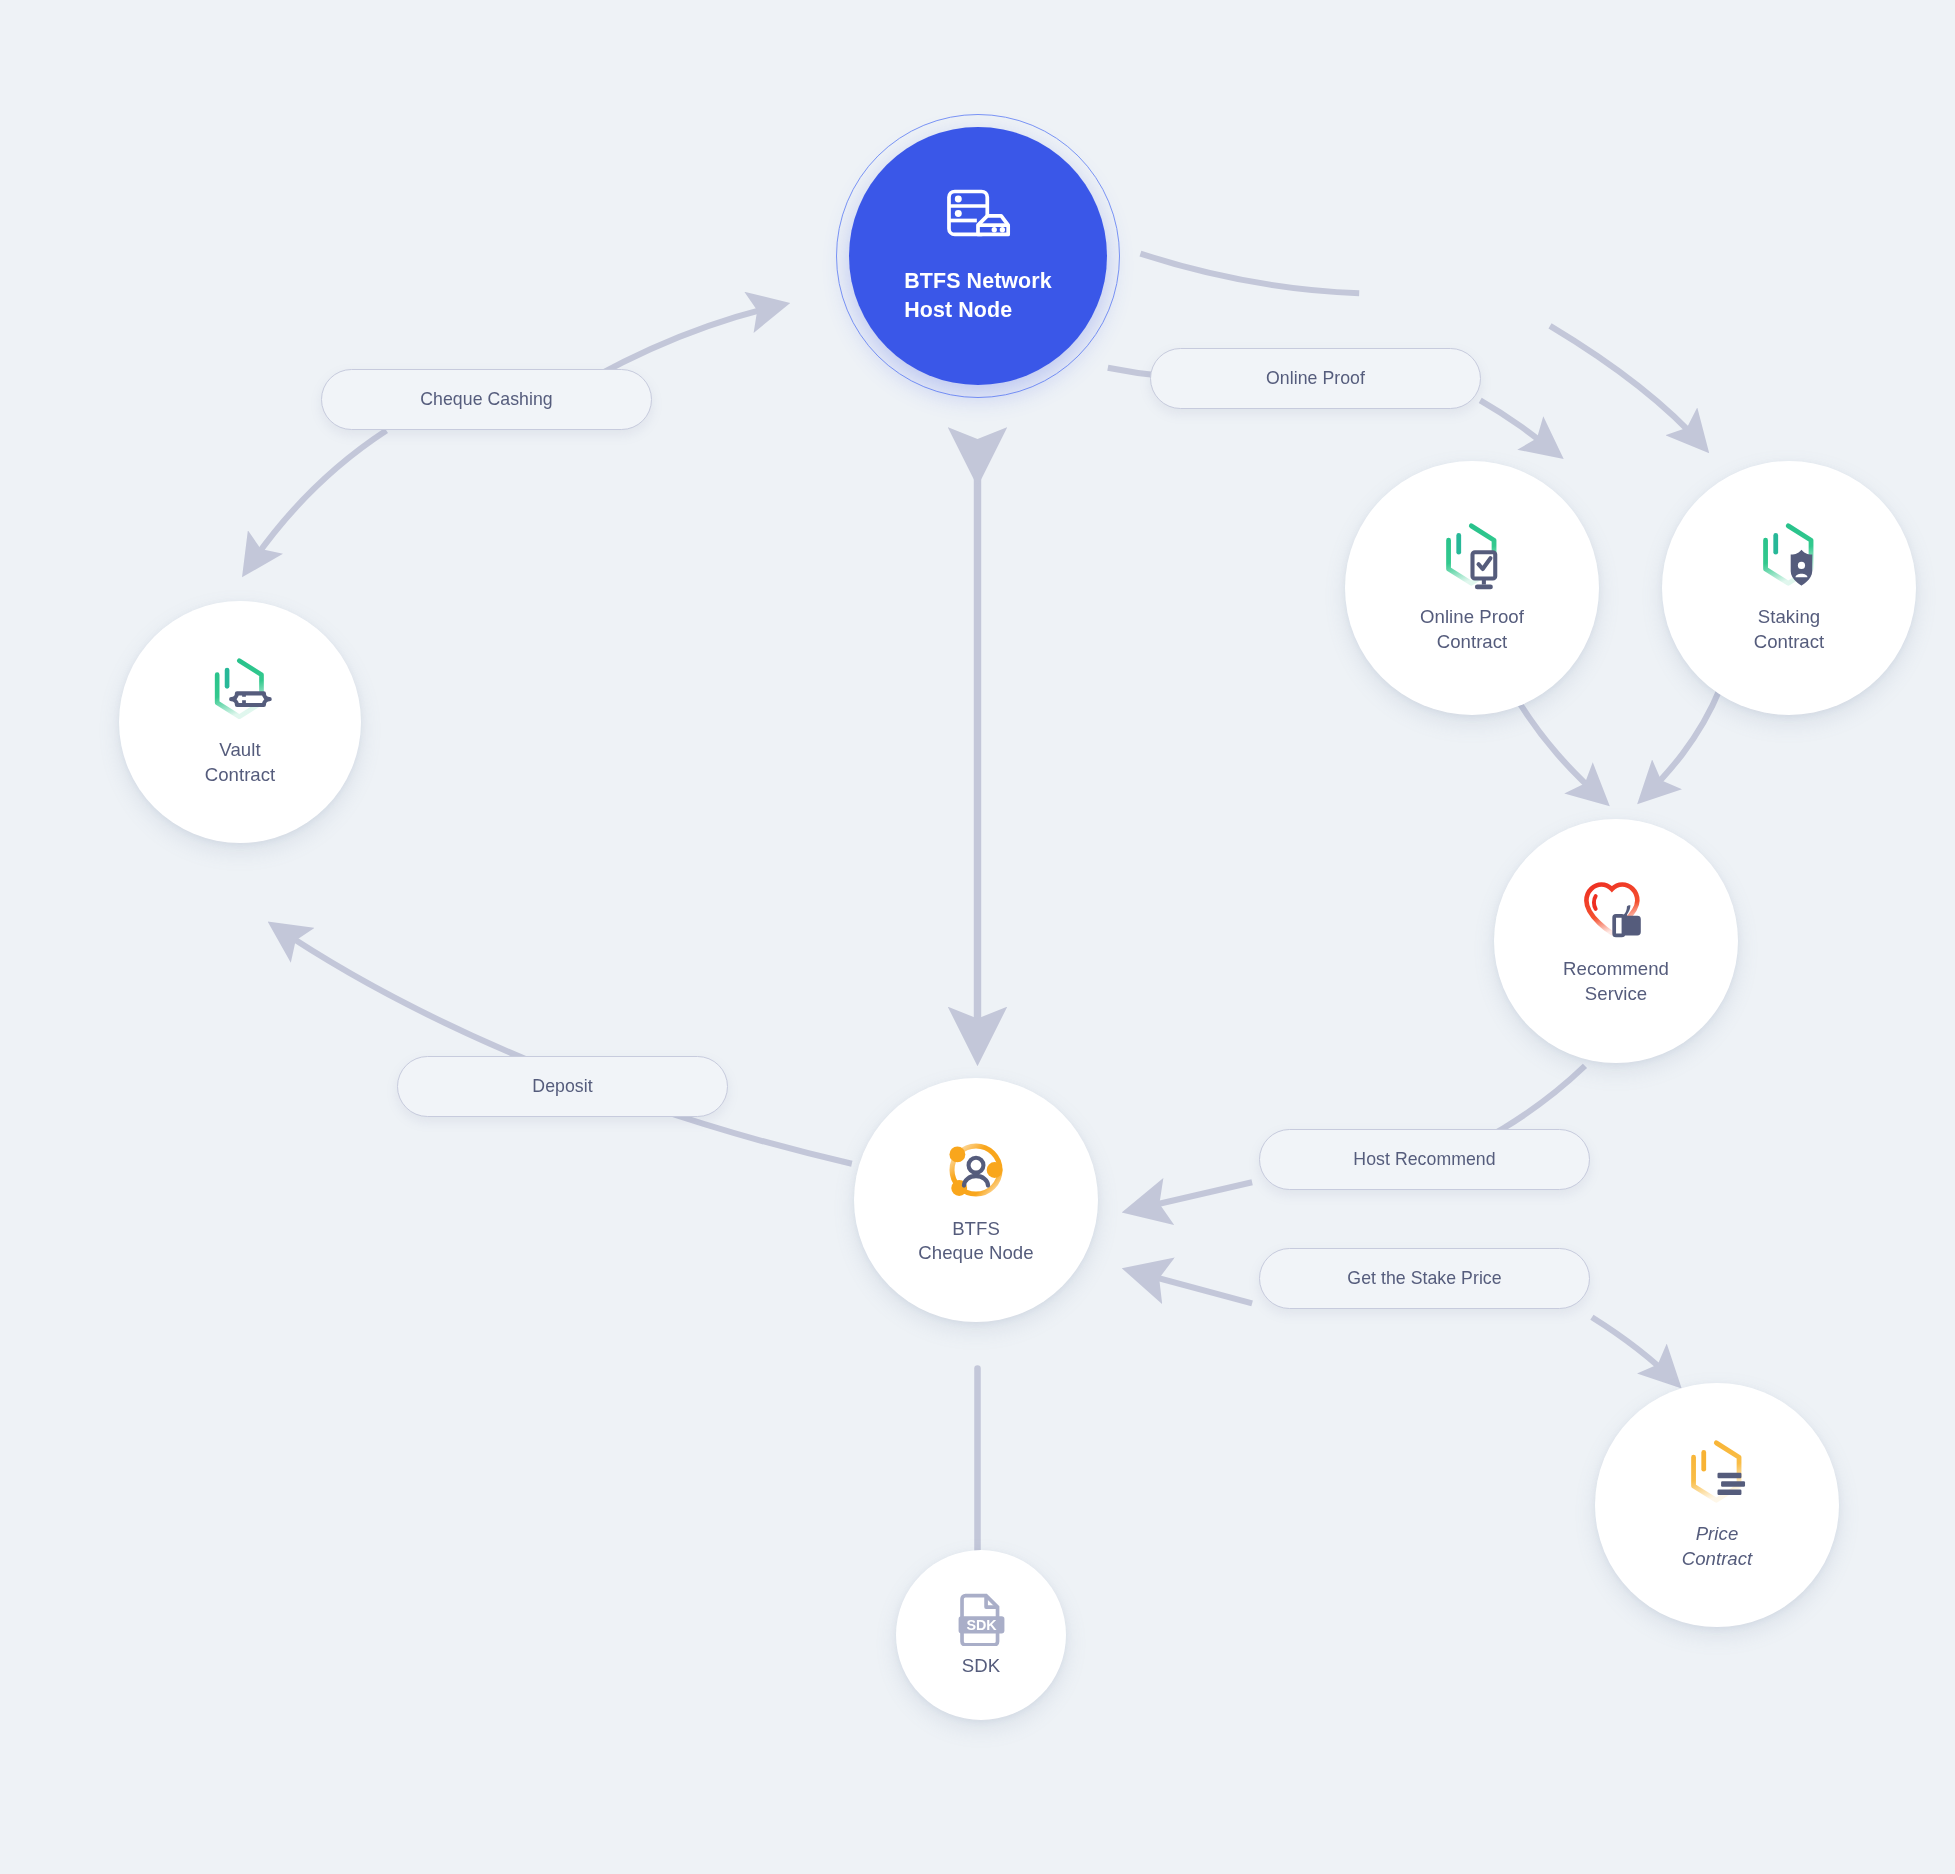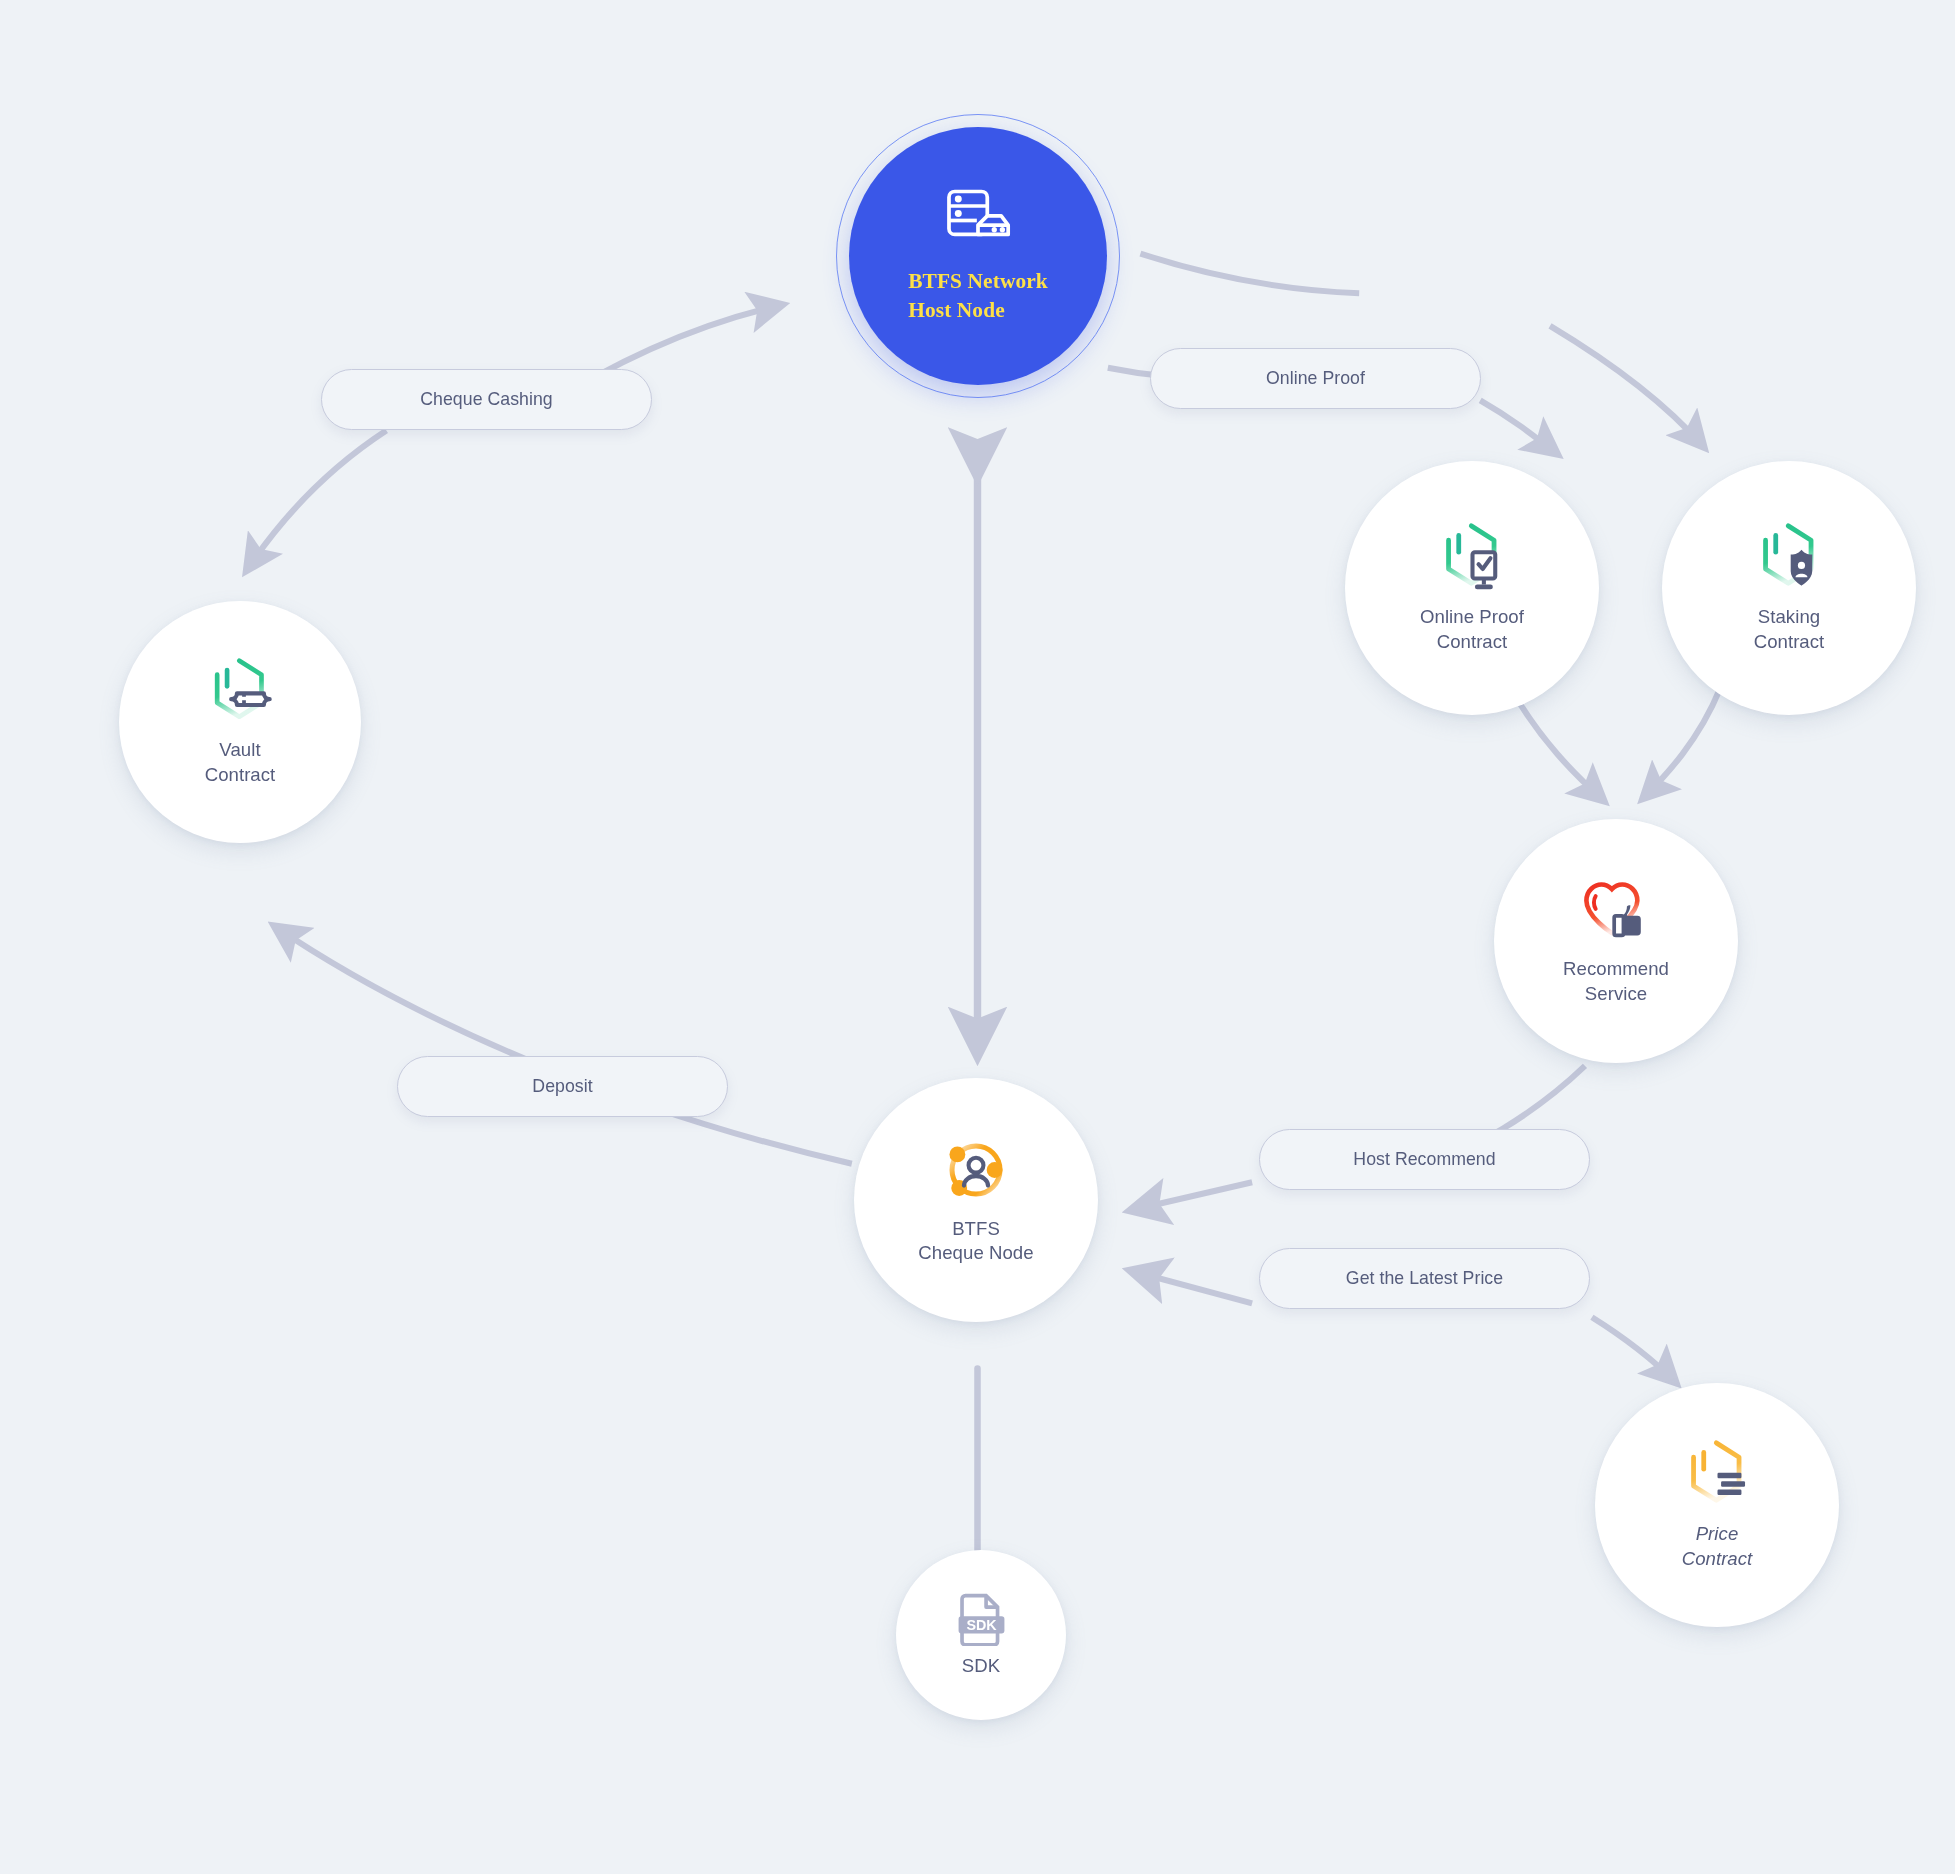--- a/index.html
+++ b/index.html
@@ -40,22 +40,22 @@
     box-sizing:border-box;
     display:flex;align-items:center;justify-content:center;
   }
   .hero-inner{
     width:258px;height:258px;border-radius:50%;
     background:#3a57e8;
     display:flex;flex-direction:column;align-items:center;justify-content:center;
     box-shadow:0 10.2px 26px rgba(58,87,232,.28);
   }
   .hero-inner .label{
-    color:#fde047;font-size:21.4px;line-height:1.34;font-weight:600;
-    white-space:pre-line;margin-top:12px;letter-spacing:0.1px;font-family:Liberation Serif, serif;
+    color:#ffffff;font-size:21.4px;line-height:1.34;font-weight:600;
+    white-space:pre-line;margin-top:12px;letter-spacing:0.1px;
   }
 
   
   .pill{
     position:absolute;
     background:#f1f4f8;
     border:1.4px solid #c7cbdd;
     border-radius:465px;
     color:#555c7c;
     font-size:17.7px;
@@ -292,17 +292,17 @@
 
   <div class="pill" style="left:397px;top:1056px;width:331px;height:61px;">
     <span>Deposit</span>
   </div>
 
   <div class="pill" style="left:1259px;top:1129px;width:331px;height:61px;">
     <span>Host Recommend</span>
   </div>
 
   <div class="pill" style="left:1259px;top:1248px;width:331px;height:61px;">
-    <span>Get the Latest Price</span>
+    <span>Get the Stake Price</span>
   </div>
 
 </div>
 
 
 </body></html>

